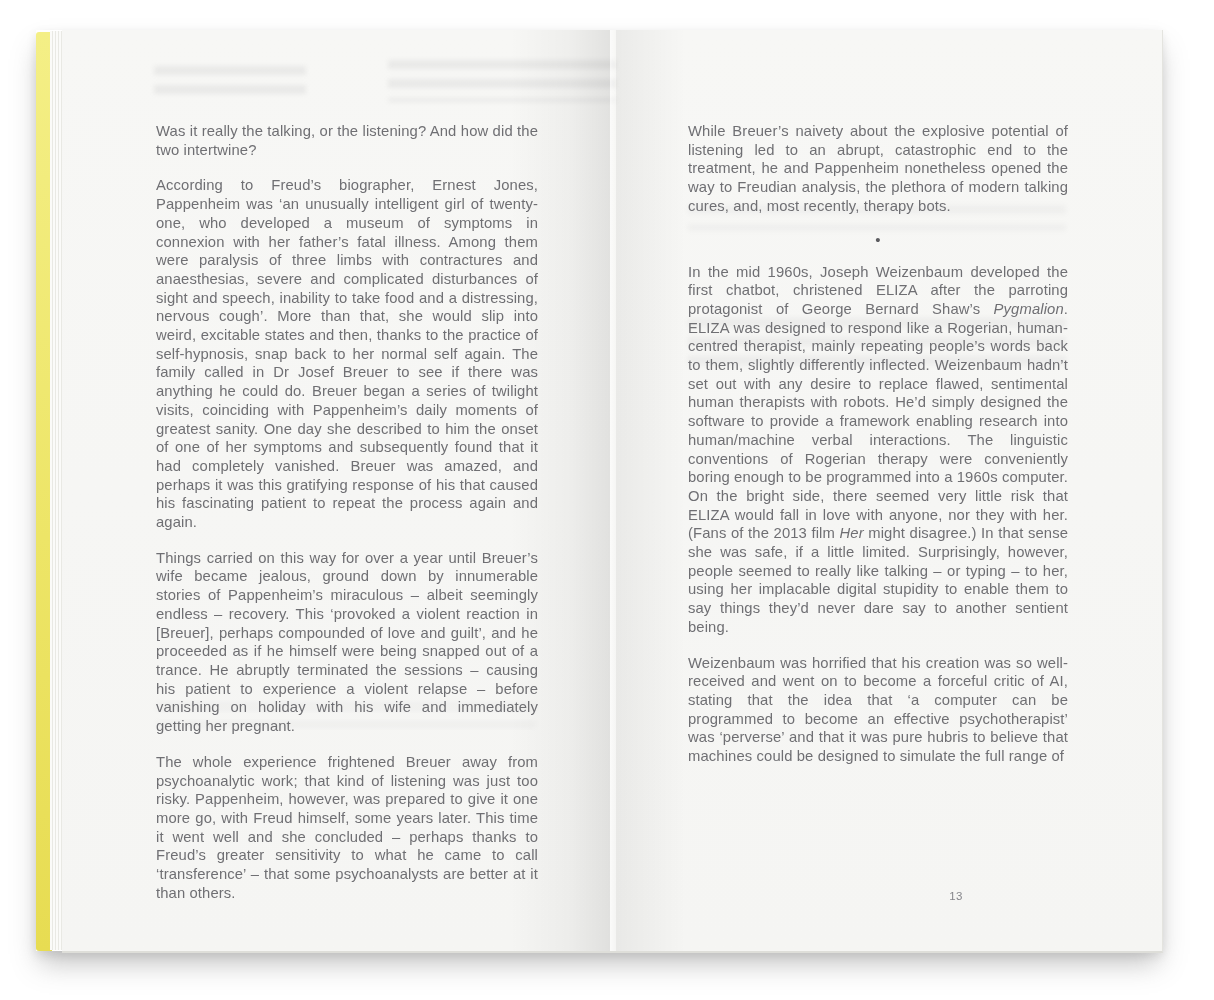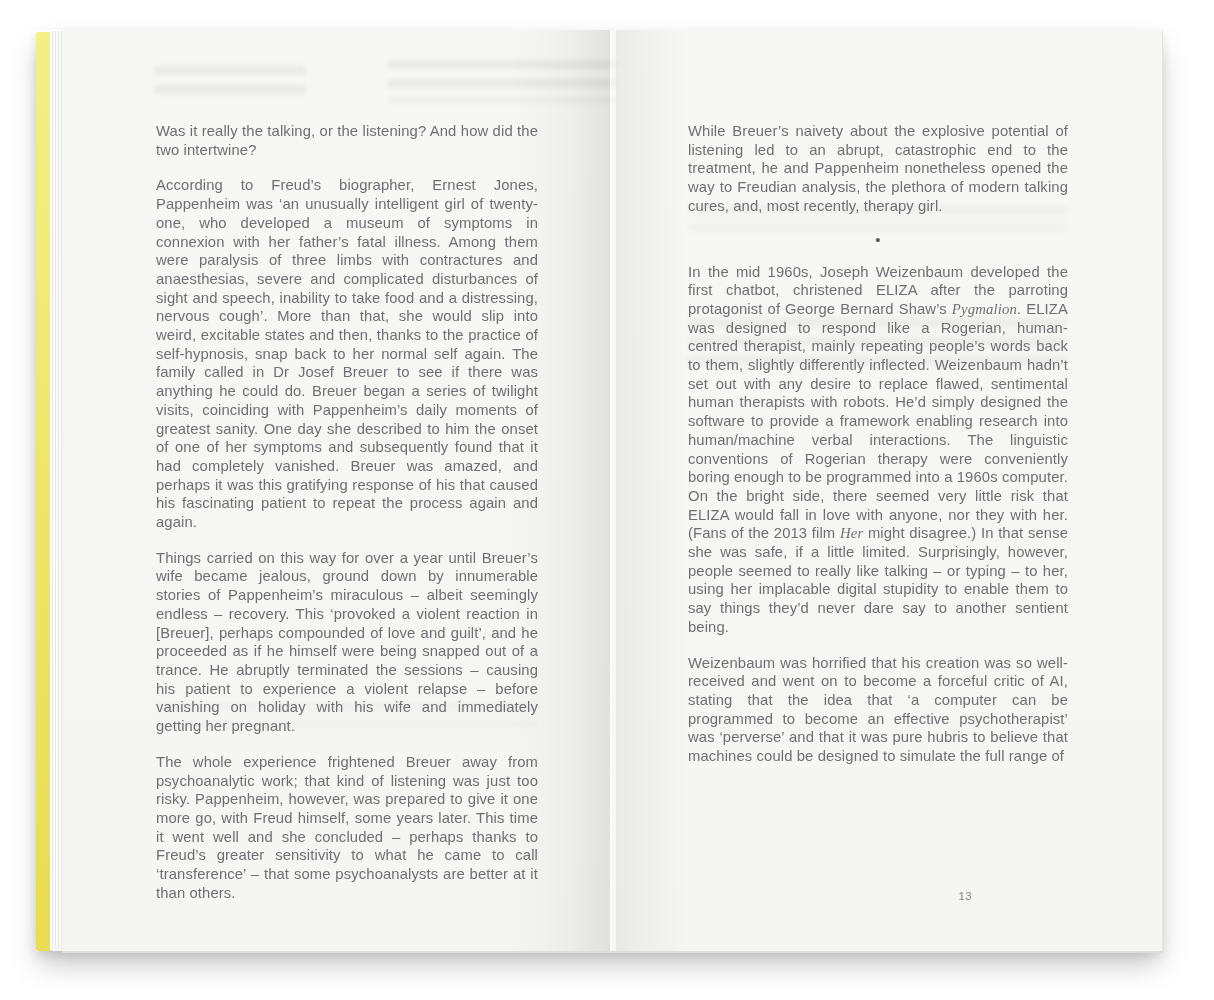--- a/index.html
+++ b/index.html
@@ -48,28 +48,28 @@
     position:absolute;top:92px;width:382px;
     color:var(--text-color,#6f6f73);
     font-size:14.8px;line-height:18.7px;
     letter-spacing:0.12px;
   }
   .text-block.left-col{left:120px;}
   .text-block.right-col{left:652px;width:380px;}
   .para{
     margin:0 0 17px 0;text-align:justify;
   }
-  .para em{font-style:italic;font-family:Liberation Serif, serif;}
+  .para em{font-style:italic;}
   .separator{
     margin:8px 0 16px 0;text-align:center;
     font-size:15px;line-height:14px;color:#5c5c60;
   }
   .page-number{
     position:absolute;left:330px;top:860px;width:32px;
-    text-align:right;font-size:11.5px;color:#85858a;letter-spacing:0.3px;
+    text-align:center;font-size:11.5px;color:#85858a;letter-spacing:0.3px;
   }
 
   
   .ghost{
     position:absolute;pointer-events:none;
     background:repeating-linear-gradient(180deg,rgba(125,125,130,0.30) 0 9px,rgba(0,0,0,0) 9px 19px);
     filter:blur(2.6px);opacity:.38;border-radius:2px;
   }
   .ghost-a{left:118px;top:36px;width:152px;height:36px;}
   .ghost-b{left:352px;top:30px;width:228px;height:42px;}
@@ -94,21 +94,21 @@
     <div class="ghost ghost-d"></div>
     <div class="ghost ghost-e"></div>
 
     <div class="text-block left-col" id="left-text">
         <p class="para"><span>Was it really the talking, or the listening? And how did the two intertwine?</span></p>
         <p class="para"><span>According to Freud’s biographer, Ernest Jones, Pappenheim was ‘an unusually intelligent girl of twenty-one, who developed a museum of symptoms in connexion with her father’s fatal illness. Among them were paralysis of three limbs with contractures and anaesthesias, severe and complicated disturbances of sight and speech, inability to take food and a distressing, nervous cough’. More than that, she would slip into weird, excitable states and then, thanks to the practice of self-hypnosis, snap back to her normal self again. The family called in Dr Josef Breuer to see if there was anything he could do. Breuer began a series of twilight visits, coinciding with Pappenheim’s daily moments of greatest sanity. One day she described to him the onset of one of her symptoms and subsequently found that it had completely vanished. Breuer was amazed, and perhaps it was this gratifying response of his that caused his fascinating patient to repeat the process again and again.</span></p>
         <p class="para"><span>Things carried on this way for over a year until Breuer’s wife became jealous, ground down by innumerable stories of Pappenheim’s miraculous – albeit seemingly endless – recovery. This ‘provoked a violent reaction in [Breuer], perhaps compounded of love and guilt’, and he proceeded as if he himself were being snapped out of a trance. He abruptly terminated the sessions – causing his patient to experience a violent relapse – before vanishing on holiday with his wife and immediately getting her pregnant.</span></p>
         <p class="para"><span>The whole experience frightened Breuer away from psychoanalytic work; that kind of listening was just too risky. Pappenheim, however, was prepared to give it one more go, with Freud himself, some years later. This time it went well and she concluded – perhaps thanks to Freud’s greater sensitivity to what he came to call ‘transference’ – that some psychoanalysts are better at it than others.</span></p>
       </div>
     <div class="text-block right-col" id="right-text">
-        <p class="para"><span>While Breuer’s naivety about the explosive potential of listening led to an abrupt, catastrophic end to the treatment, he and Pappenheim nonetheless opened the way to Freudian analysis, the plethora of modern talking cures, and, most recently, therapy girl.</span></p>
+        <p class="para"><span>While Breuer’s naivety about the explosive potential of listening led to an abrupt, catastrophic end to the treatment, he and Pappenheim nonetheless opened the way to Freudian analysis, the plethora of modern talking cures, and, most recently, therapy bots.</span></p>
         <div class="separator">•</div>
         <p class="para"><span>In the mid 1960s, Joseph Weizenbaum developed the first chatbot, christened ELIZA after the parroting protagonist of George Bernard Shaw’s </span><em>Pygmalion</em><span>. ELIZA was designed to respond like a Rogerian, human-centred therapist, mainly repeating people’s words back to them, slightly differently inflected. Weizenbaum hadn’t set out with any desire to replace flawed, sentimental human therapists with robots. He’d simply designed the software to provide a framework enabling research into human/machine verbal interactions. The linguistic conventions of Rogerian therapy were conveniently boring enough to be programmed into a 1960s computer. On the bright side, there seemed very little risk that ELIZA would fall in love with anyone, nor they with her. (Fans of the 2013 film </span><em>Her</em><span> might disagree.) In that sense she was safe, if a little limited. Surprisingly, however, people seemed to really like talking – or typing – to her, using her implacable digital stupidity to enable them to say things they’d never dare say to another sentient being.</span></p>
         <p class="para"><span>Weizenbaum was horrified that his creation was so well-received and went on to become a forceful critic of AI, stating that the idea that ‘a computer can be programmed to become an effective psychotherapist’ was ‘perverse’ and that it was pure hubris to believe that machines could be designed to simulate the full range of</span></p>
       </div>
 
     <div class="gutter-left"></div>
     <div class="gutter-highlight"></div>
     <div class="gutter-right"></div>
 
     <div class="page right" style="background:none;border:none;pointer-events:none;">

